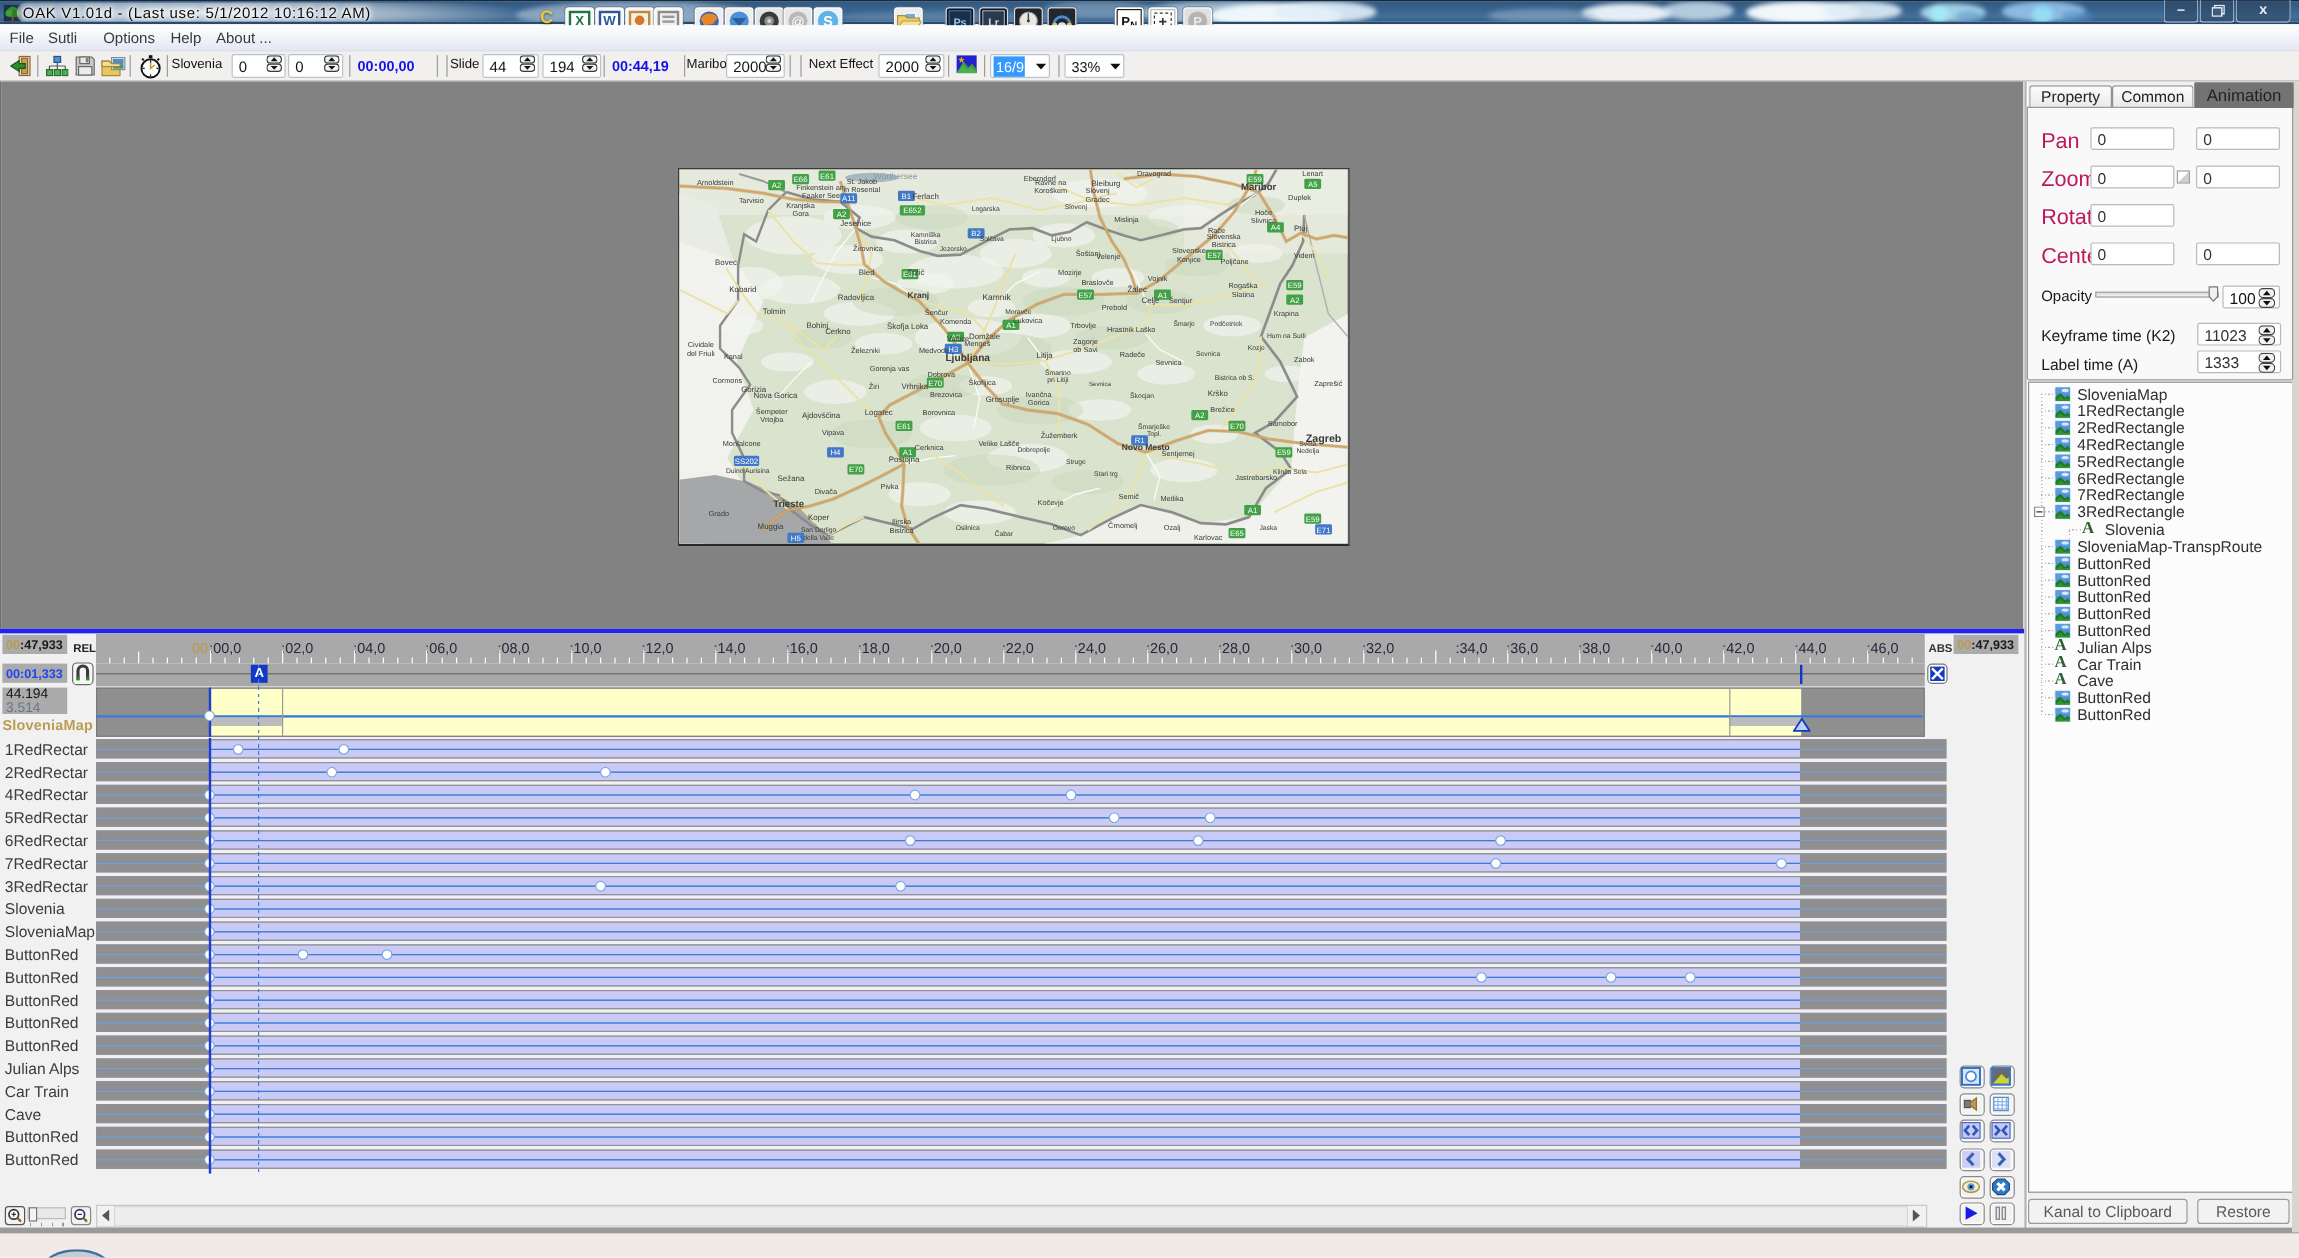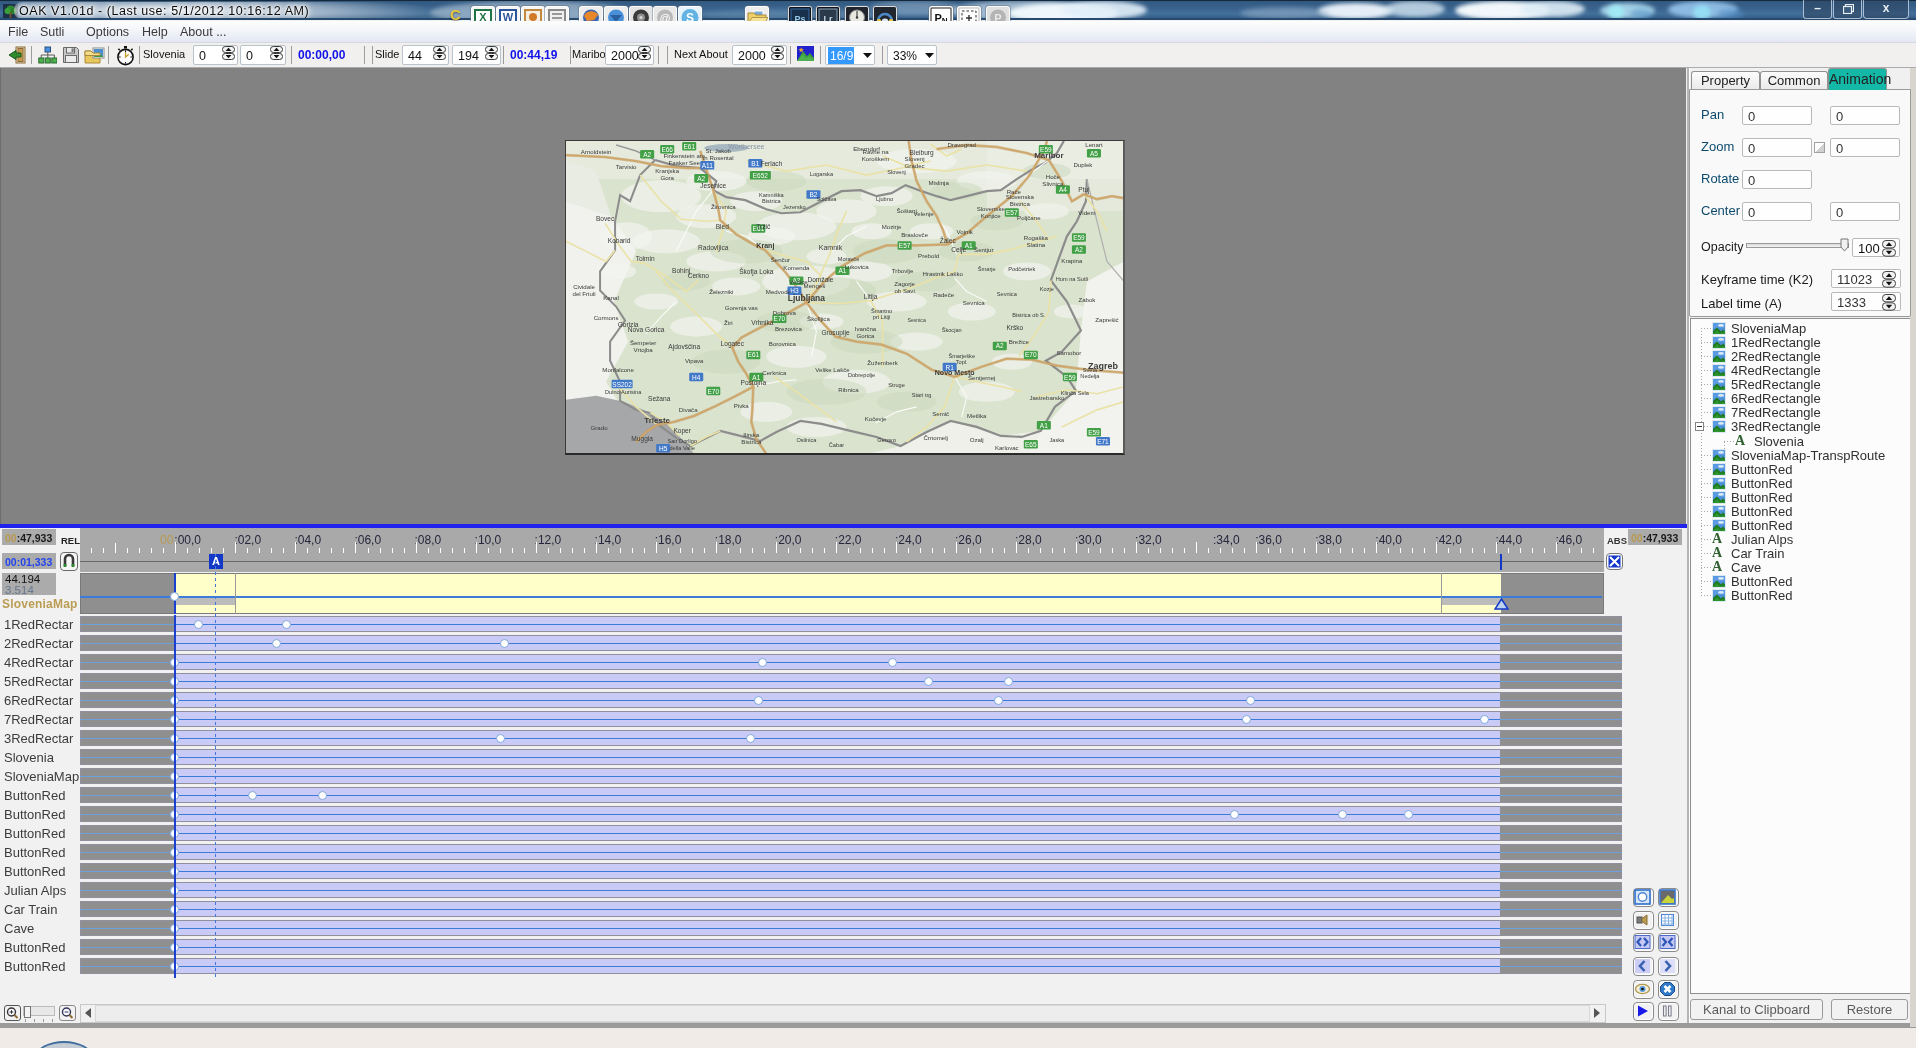--- a/index.html
+++ b/index.html
@@ -16,21 +16,21 @@
 #toolbar{left:0;top:43px;width:1916px;height:25px;background:#F1F0EF;border-bottom:1px solid #ACACAC;}
 .tsep{position:absolute;top:3px;width:1px;height:18px;background:#9C9C9C;}
 .tlabel{position:absolute;top:5px;font-size:11px;color:#111;}
 .tblue{position:absolute;top:5px;font-size:12px;font-weight:bold;color:#1111E8;}
 .tfield{position:absolute;top:2px;height:20px;background:#fff;border:1px solid #B9C3CD;border-radius:2px;}
 .tfield b{position:absolute;left:5px;top:3px;font-size:12.5px;font-weight:normal;color:#111;}
 #main{left:1px;top:68px;width:1685px;height:456px;background:#828282;}
 #bluesep{left:0;top:524px;width:1687px;height:4px;background:#2222EE;}
 #rpanel{left:1687px;top:68px;width:229px;height:959px;background:#F0F0F0;}
 .tab{position:absolute;font-size:13px;color:#222;text-align:center;background:linear-gradient(180deg,#FCFCFC,#E9E9E9);border:1px solid #919191;border-bottom:none;border-radius:3px 3px 0 0;}
-.plabel{position:absolute;font-size:13px;color:#0c4a6e;}
+.plabel{position:absolute;font-size:18px;color:#be185d;}
 .plabel2{position:absolute;font-size:13px;color:#1A1A1A;}
 .pfield{position:absolute;height:19px;background:#FEFEFE;border:1px solid #B9B9B9;border-radius:2px;}
 .pfield b{position:absolute;left:5px;top:2px;font-size:13px;font-weight:normal;color:#333;}
 .titem{position:absolute;font-size:13px;color:#303030;white-space:nowrap;}
 .rbtn{position:absolute;height:21px;background:#F2F2F2;border:1px solid #9A9A9A;border-radius:3px;color:#5A5A5A;font-size:13px;text-align:center;line-height:19px;}
 #tl{left:0;top:528px;width:1687px;height:500px;background:#F1F1F1;}
 .hdrbox{position:absolute;left:2px;width:54px;background:#ABABAB;}
 .rlab{position:absolute;top:5px;font-size:12px;color:#26263E;white-space:nowrap;}
 .tick{position:absolute;background:#FFFFFF;width:1px;}
 .rowlab{position:absolute;left:4px;width:76px;font-size:13px;color:#3C3C3C;white-space:nowrap;overflow:hidden;}
@@ -251,21 +251,21 @@
       <b>2000</b>
     </div>
 <svg class="abs" style="left:638px;top:3px" width="13" height="14" viewBox="0 0 13 14">
 <rect x="0.5" y="0.5" width="12" height="6" rx="2.8" fill="#F4F4F4" stroke="#3A3A3A"></rect>
 <rect x="0.5" y="7.5" width="12" height="6" rx="2.8" fill="#F4F4F4" stroke="#3A3A3A"></rect>
 <path d="M6.5 1.8 L9.4 5 L3.6 5 Z" fill="#111"></path>
 <path d="M6.5 12.2 L9.4 9 L3.6 9 Z" fill="#111"></path>
     </svg>
 <div class="tsep" style="left:658px"></div>
 <div class="tsep" style="left:667px"></div>
-<div class="tlabel" style="left:674px">Next About</div>
+<div class="tlabel" style="left:674px">Next Effect</div>
 <div class="tfield" style="left:732px;width:55px">
       <b>2000</b>
     </div>
 <svg class="abs" style="left:771px;top:3px" width="13" height="14" viewBox="0 0 13 14">
 <rect x="0.5" y="0.5" width="12" height="6" rx="2.8" fill="#F4F4F4" stroke="#3A3A3A"></rect>
 <rect x="0.5" y="7.5" width="12" height="6" rx="2.8" fill="#F4F4F4" stroke="#3A3A3A"></rect>
 <path d="M6.5 1.8 L9.4 5 L3.6 5 Z" fill="#111"></path>
 <path d="M6.5 12.2 L9.4 9 L3.6 9 Z" fill="#111"></path>
     </svg>
 <div class="tsep" style="left:790px"></div>
@@ -1033,21 +1033,21 @@
 <svg class="abs" style="left:1593px;top:480px" width="8" height="10">
       <path d="M1 0 L7 5 L1 10 Z" fill="#555"></path>
     </svg>
 <div class="abs" style="left:95px;top:477px;width:1495px;height:17px;background:#EDEDED;border:1px solid #D8D8D8"></div>
 </div>
 <div id="rpanel" class="abs">
 <div class="abs" style="left:0;top:0;width:2px;height:959px;background:#B5B5B5"></div>
 <div class="abs" style="left:2px;top:0;width:1px;height:959px;background:#FDFDFD"></div>
 <div class="tab" style="left:4px;top:3px;width:69px;height:19px;line-height:18px">Property</div>
 <div class="tab" style="left:73px;top:3px;width:68px;height:19px;line-height:18px">Common</div>
-<div class="tab" style="left:141px;top:0px;width:59px;height:22px;line-height:20px;background:#14b8a6;font-size:14px;z-index:3">Animation</div>
+<div class="tab" style="left:141px;top:0px;width:84px;height:22px;line-height:20px;background:#737373;font-size:14px;z-index:3">Animation</div>
 <div class="abs" style="left:2px;top:21px;width:222px;height:228px;background:#F9F9F9;border:1px solid #9A9A9A;border-radius:0 0 2px 2px;z-index:2"></div>
 <div class="plabel" style="left:14px;top:39px;z-index:4">Pan</div>
 <div class="pfield" style="left:55px;top:38px;width:70px;z-index:4">
       <b>0</b>
     </div>
 <div class="pfield" style="left:143px;top:38px;width:70px;z-index:4">
       <b>0</b>
     </div>
 <div class="plabel" style="left:14px;top:71px;z-index:4">Zoom</div>
 <div class="pfield" style="left:55px;top:70px;width:70px;z-index:4">

